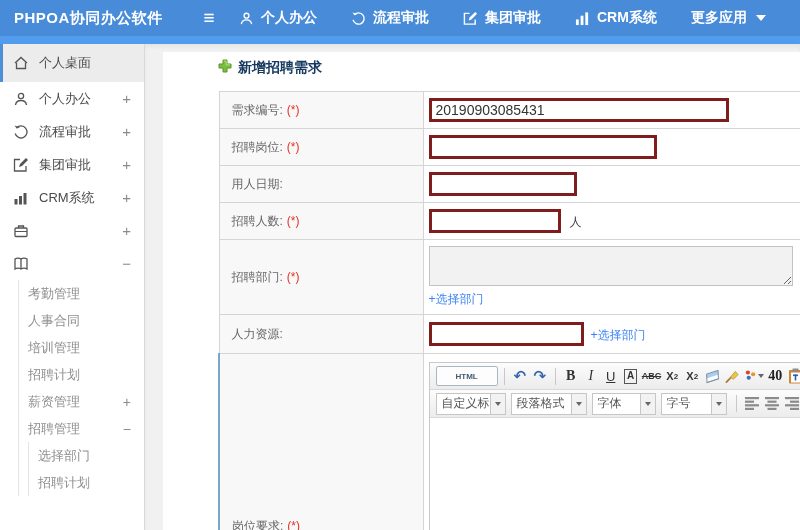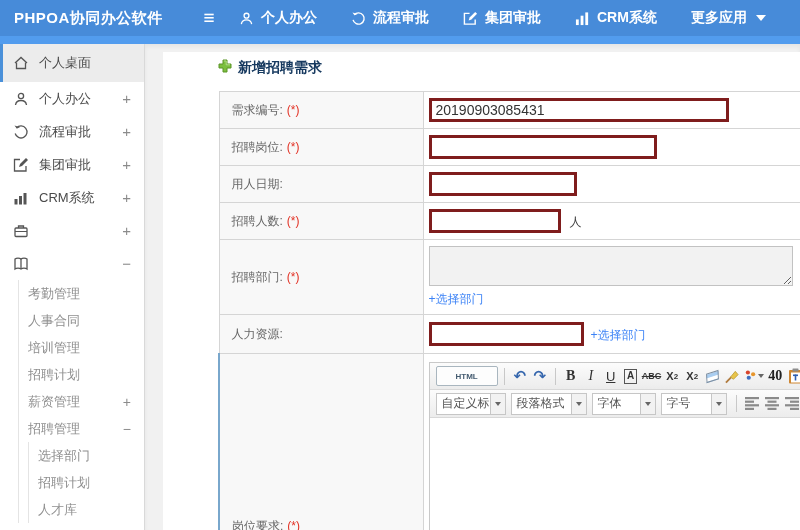--- a/index.html
+++ b/index.html
@@ -209,23 +209,20 @@
   <div class="side-item lvl2">
     <span class="s-label">招聘管理</span>
     <span class="s-expand">−</span>
   </div>
   <div class="side-item lvl3">
     <span class="s-label">选择部门</span>
   </div>
   <div class="side-item lvl3">
     <span class="s-label">招聘计划</span>
   </div>
-  <div class="side-item lvl3">
-    <span class="s-label">人才库</span>
-  </div>
 </div>
 
 <div class="content">
   <div class="card">
 
     <div class="page-title">
       <span class="plus-icon"><svg width="14" height="14" viewBox="0 0 14 14">
             <path d="M5 1 L9 1 L9 5 L13 5 L13 9 L9 9 L9 13 L5 13 L5 9 L1 9 L1 5 L5 5 Z" fill="#7cbf3f" stroke="#5a9427" stroke-width="1"></path>
             <path d="M5.8 2 L8.2 2 L8.2 5.8 L12 5.8" fill="none" stroke="#b4dd8a" stroke-width="1"></path>
           </svg></span>

